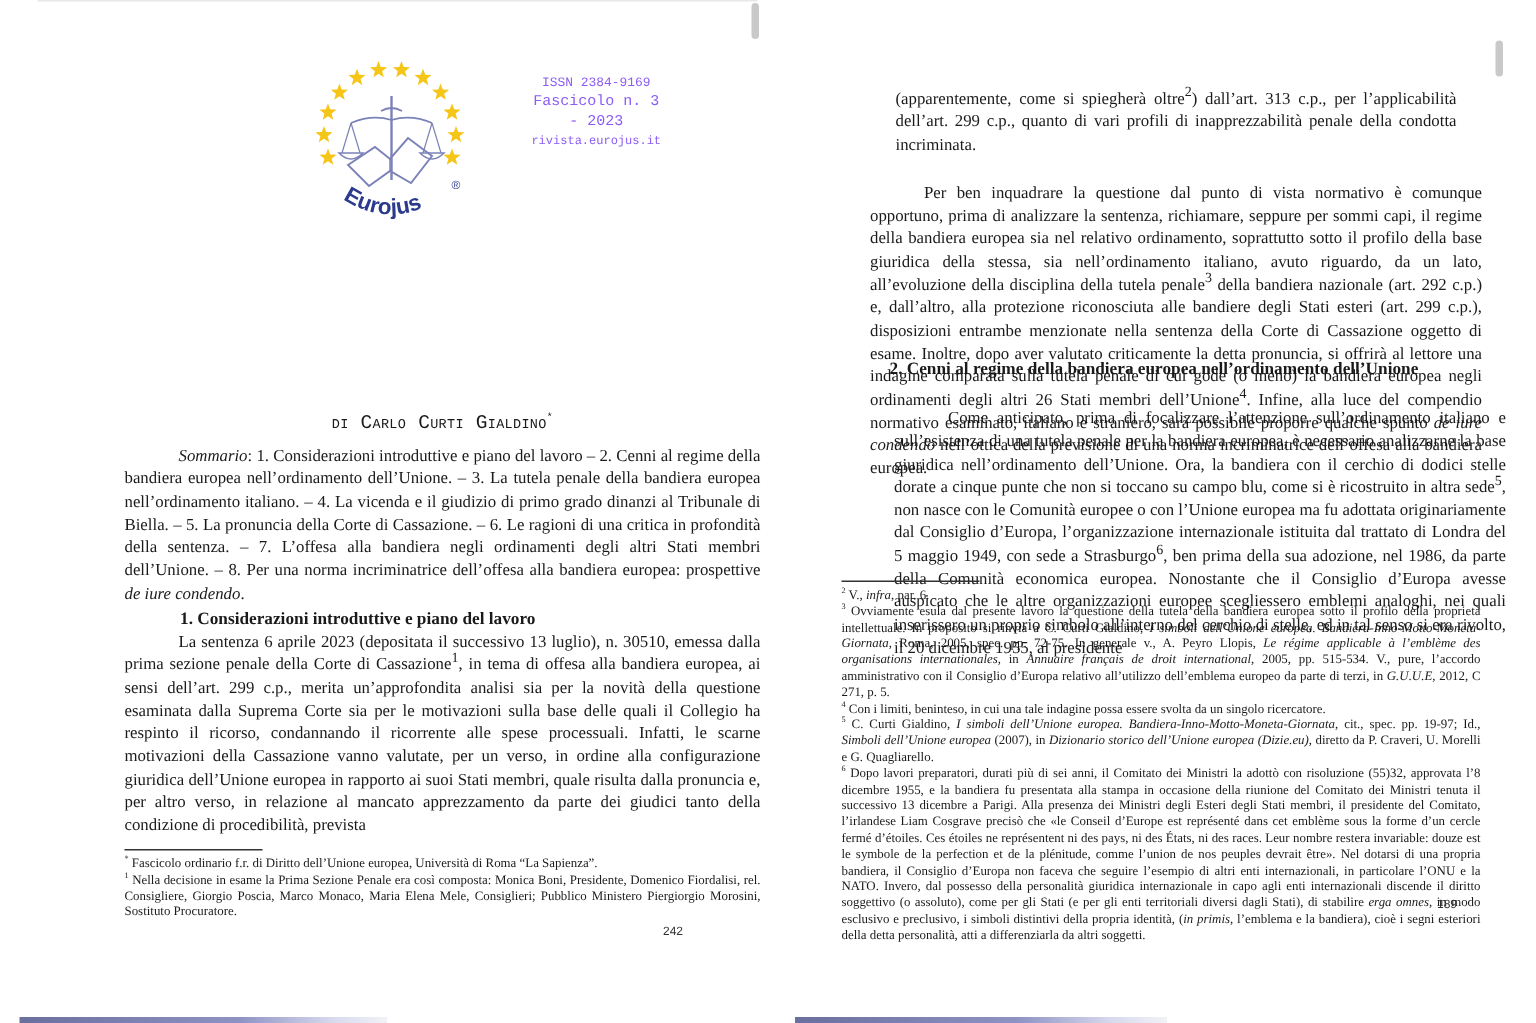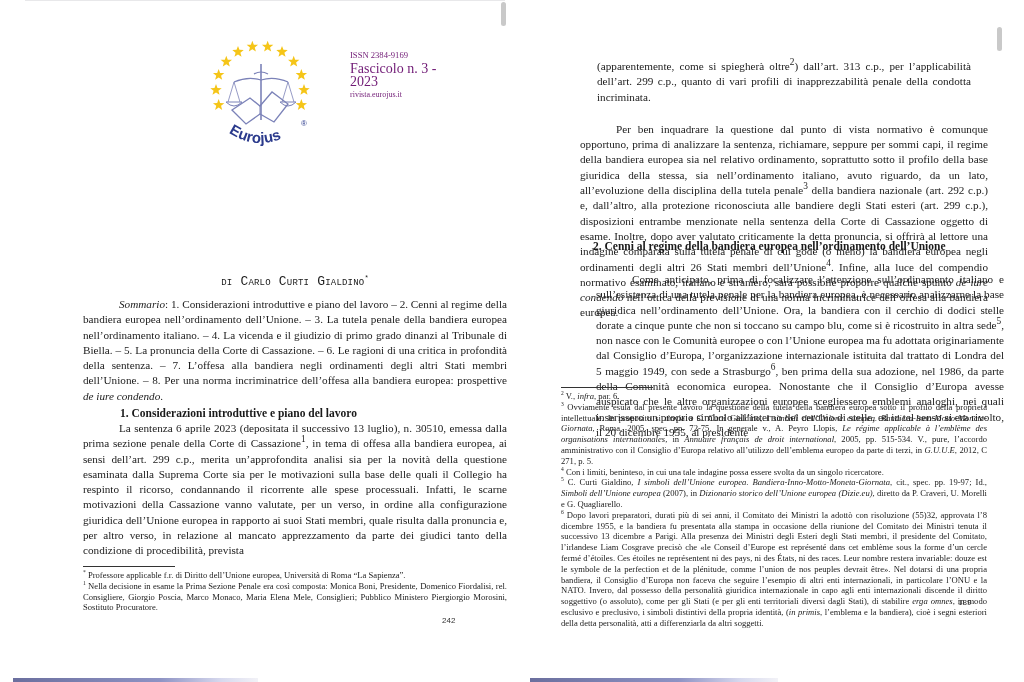--- a/index.html
+++ b/index.html
@@ -24,26 +24,26 @@
   .bottombar {
     position: absolute; bottom: 0; height: 4px;
     background: linear-gradient(to right, #6b6f9e, #8e93c4 60%, #d7d9ee 85%, #f2f2f7);
   }
   #page-left .bottombar { left: 13px; width: 245px; }
   #page-right .bottombar { left: 10px; width: 248px; }
 
   
   .logo { position:absolute; left:200px; top:40px; width:120px; height:120px; }
   .header-meta {
-    position:absolute; left:350px; top:49px; width:95px; text-align:left;
-    font-family: Liberation Serif, serif; color:#701a75;
+    position:absolute; left:350px; top:49px; width:95px; text-align:center;
+    font-family: Liberation Mono, monospace; color:#8b5cf6;
   }
   .header-meta div { line-height: 13px; }
   .issn { font-size: 8.6px; }
-  .fasc { font-size: 14px; }
+  .fasc { font-size: 10px; }
   .site { font-size: 8px; }
 
   .title {
     position:absolute; left:80px; top:203px; width:430px;
     text-align:center; font-weight:bold; font-size:15px; line-height:19px;
   }
   .author {
     position:absolute; left:80px; top:274px; width:430px; text-align:center;
     font-size:13px; font-variant: small-caps; letter-spacing: 0.2px; font-family: Liberation Mono, monospace;
   }
@@ -142,21 +142,21 @@
   </div>
 
   <p class="summary body-text indent"><i>Sommario</i><span>: 1. Considerazioni introduttive e piano del lavoro – 2. Cenni al regime della bandiera europea nell’ordinamento dell’Unione. – 3. La tutela penale della bandiera europea nell’ordinamento italiano. – 4. La vicenda e il giudizio di primo grado dinanzi al Tribunale di Biella. – 5. La pronuncia della Corte di Cassazione. – 6. Le ragioni di una critica in profondità della sentenza. – 7. L’offesa alla bandiera negli ordinamenti degli altri Stati membri dell’Unione. – 8. Per una norma incriminatrice dell’offesa alla bandiera europea: prospettive </span><i>de iure condendo</i><span>.</span></p>
 
   <div class="section-heading" id="sec1">1.   Considerazioni introduttive e piano del lavoro</div>
 
   <p class="p1 body-text indent"><span>La sentenza 6 aprile 2023 (depositata il successivo 13 luglio), n. 30510, emessa dalla prima sezione penale della Corte di Cassazione</span><sup>1</sup><span>, in tema di offesa alla bandiera europea, ai sensi dell’art. 299 c.p., merita un’approfondita analisi sia per la novità della questione esaminata dalla Suprema Corte sia per le motivazioni sulla base delle quali il Collegio ha respinto il ricorso, condannando il ricorrente alle spese processuali. Infatti, le scarne motivazioni della Cassazione vanno valutate, per un verso, in ordine alla configurazione giuridica dell’Unione europea in rapporto ai suoi Stati membri, quale risulta dalla pronuncia e, per altro verso, in relazione al mancato apprezzamento da parte dei giudici tanto della condizione di procedibilità, prevista</span></p>
 
   <div class="fn-rule"></div>
   <div class="footnotes left-fn">
-    <p><sup>*</sup><span> Professore applicable f.r. di Diritto dell’Unione europea, Università di Roma “La Sapienza”.</span></p>
+    <p><sup>*</sup><span> Fascicolo ordinario f.r. di Diritto dell’Unione europea, Università di Roma “La Sapienza”.</span></p>
     <p><sup>1</sup><span> Nella decisione in esame la Prima Sezione Penale era così composta: Monica Boni, Presidente, Domenico Fiordalisi, rel. Consigliere, Giorgio Poscia, Marco Monaco, Maria Elena Mele, Consiglieri; Pubblico Ministero Piergiorgio Morosini, Sostituto Procuratore.</span></p>
   </div>
 
   <div class="pagenum">242</div>
   <div class="bottombar"></div>
 </div>
 
 <div class="page" id="page-right">
   <div class="scrollthumb"></div>
 

